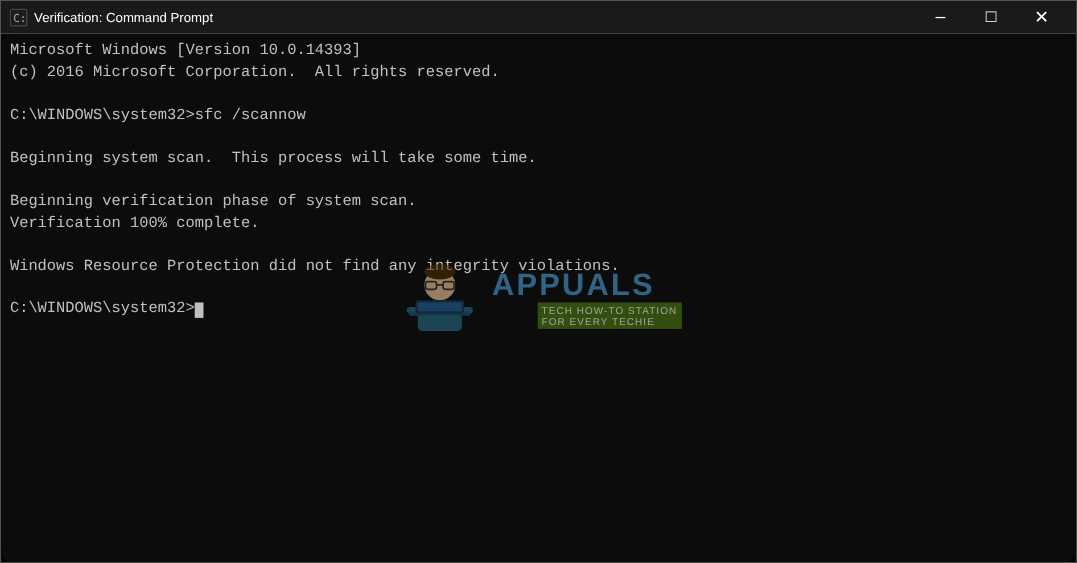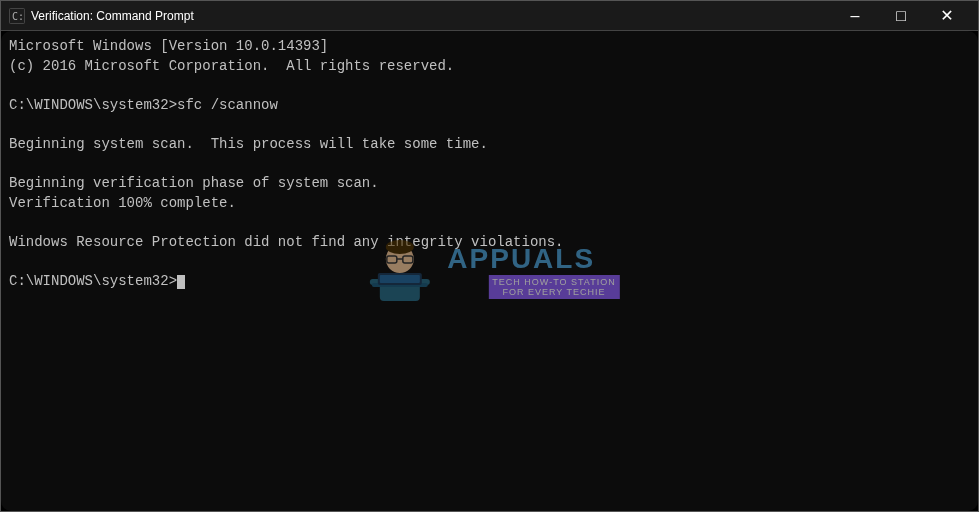--- a/index.html
+++ b/index.html
@@ -124,26 +124,25 @@
 
     .watermark-appuals {
       font-family: Arial, sans-serif;
       font-size: 28px;
       font-weight: bold;
       color: #4a9fd4;
       letter-spacing: 2px;
     }
 
     .watermark-sub {
-      background: #8b5cf6;
+      background: #4d7c0f;
       color: #fff;
       font-family: Arial, sans-serif;
       font-size: 9px;
       padding: 2px 4px;
-      text-align: center;
       letter-spacing: 1px;
       margin-left: 41px;
     }
 
     .cursor {
       display: inline-block;
       width: 8px;
       height: 14px;
       background: #c0c0c0;
       vertical-align: text-bottom;

